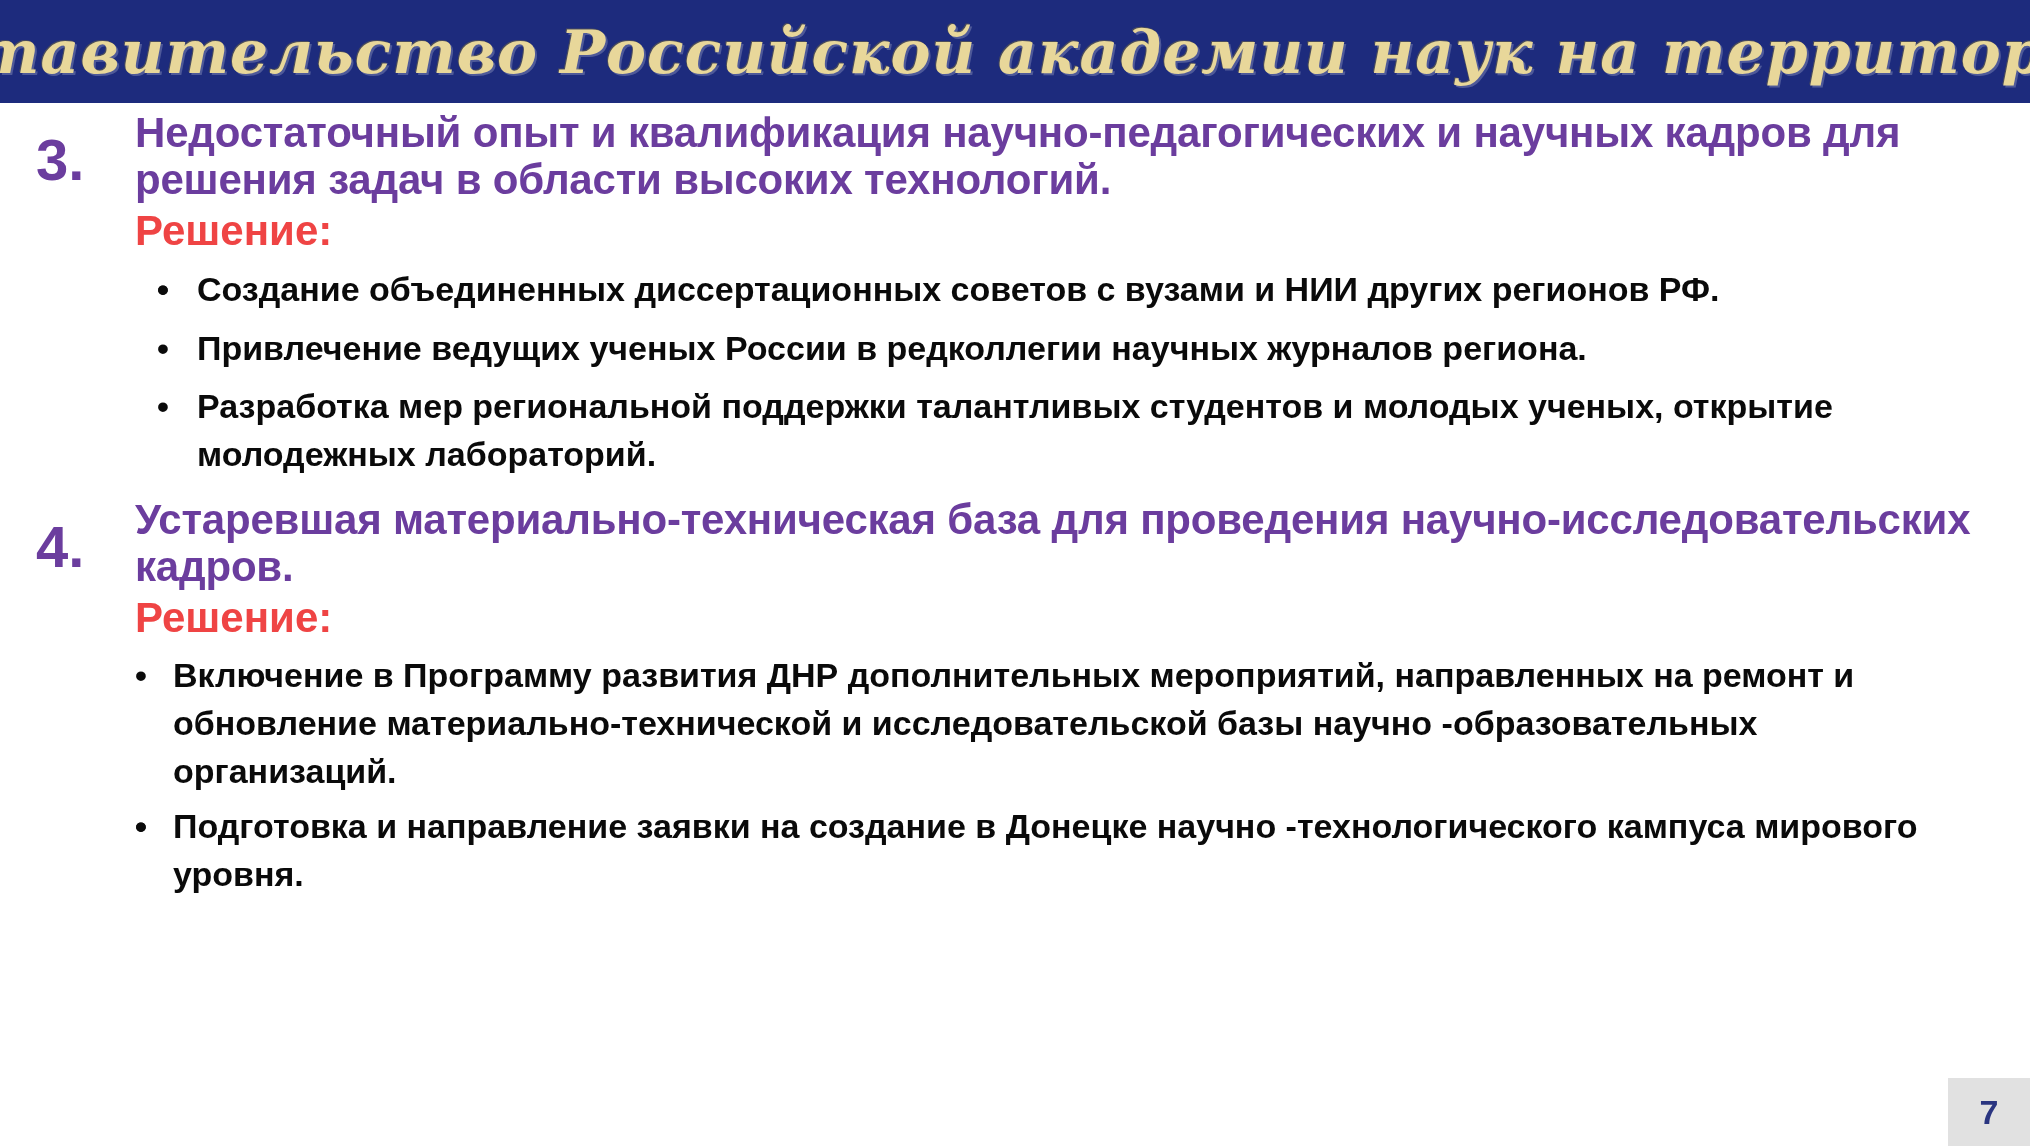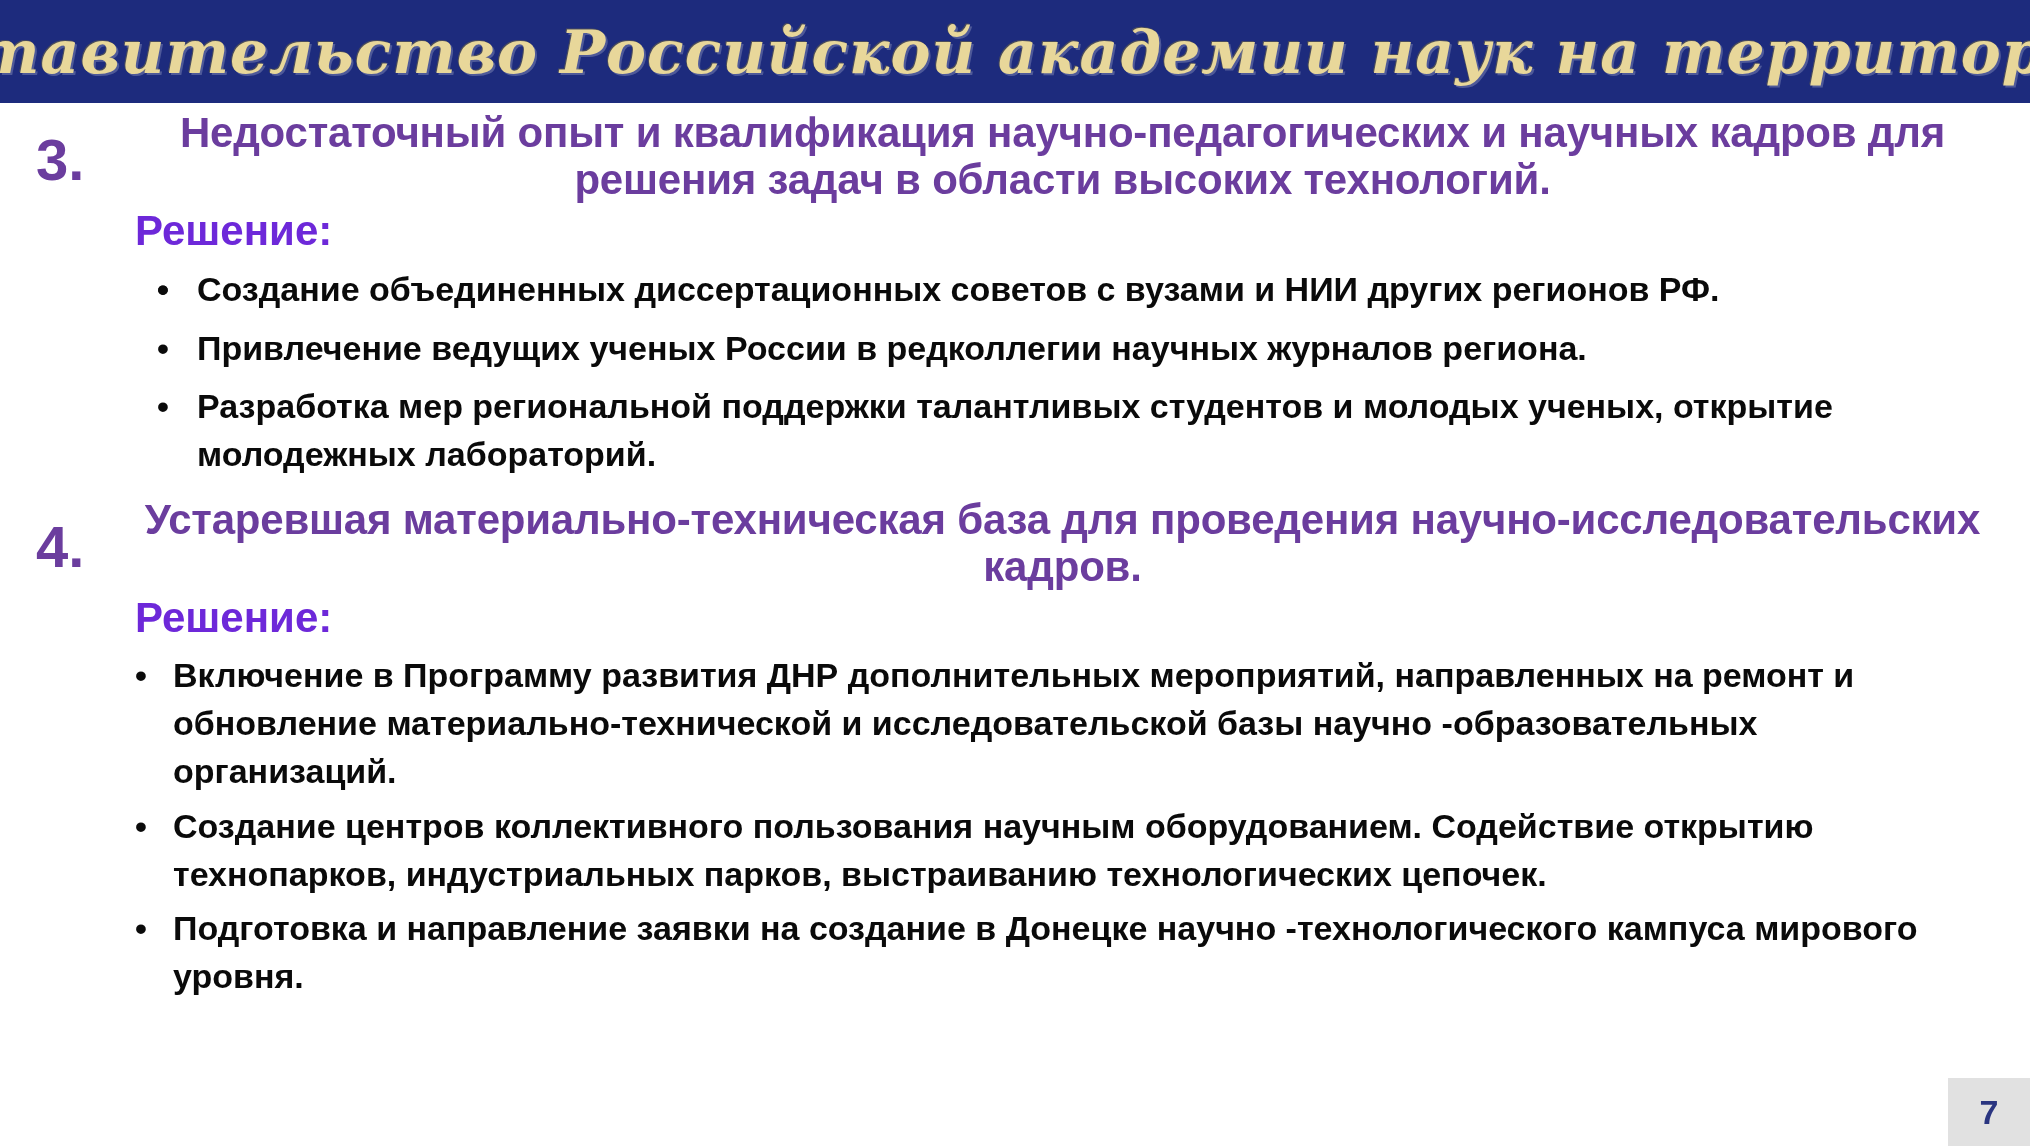--- a/index.html
+++ b/index.html
@@ -80,27 +80,26 @@
     margin-right: 40px;
   }
 
   .heading {
     font-size: 42px;
     font-weight: bold;
     color: #6b3d9e;
     line-height: 1.12;
     margin: 0;
     letter-spacing: -0.2px;
-    text-align: center;
   }
 
   .solution-label {
     font-size: 42px;
     font-weight: bold;
-    color: #6d28d9;
+    color: #ef4444;
     line-height: 1.15;
     margin: 4px 0 8px 0;
   }
 
   ul.bullets {
     list-style: none;
     margin: 0;
     padding: 0;
   }
   ul.bullets > li {
@@ -172,21 +171,21 @@
       </div>
     </div>
 
     <div class="section section-4">
       <div class="section-number">4.</div>
       <div class="section-body">
         <p class="heading">Устаревшая материально-техническая база для проведения научно-исследовательских кадров.</p>
         <p class="solution-label">Решение:</p>
         <ul class="bullets">
           <li><span class="dot">•</span><span>Включение в Программу развития ДНР дополнительных мероприятий, направленных на ремонт и обновление материально-технической и исследовательской базы научно -образовательных организаций.</span></li>
-          <li><span class="dot">•</span><span>Создание центров коллективного пользования научным оборудованием. Содействие открытию технопарков, индустриальных парков, выстраиванию технологических цепочек.</span></li>
+          <li><span class="dot">•</span></li>
           <li><span class="dot">•</span><span>Подготовка и направление заявки на создание в Донецке научно -технологического кампуса мирового уровня.</span></li>
         </ul>
       </div>
     </div>
 
   </div>
 
   <div class="page-number-box">
     <span class="num">7</span>
   </div>

